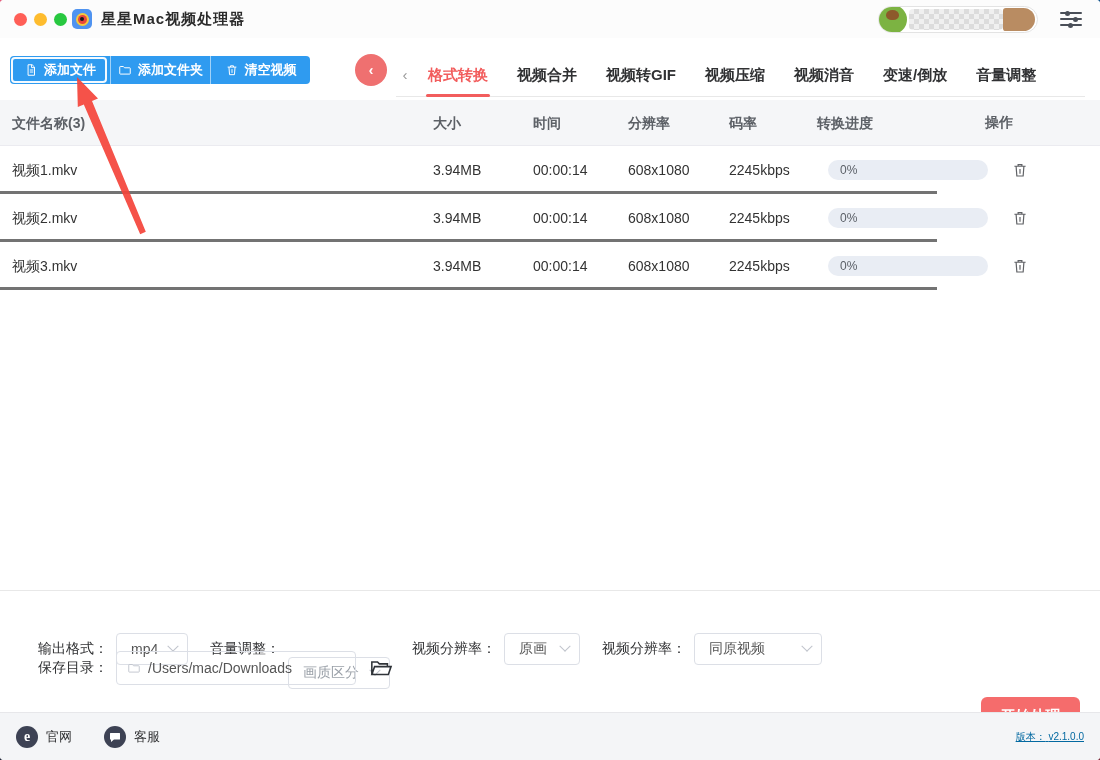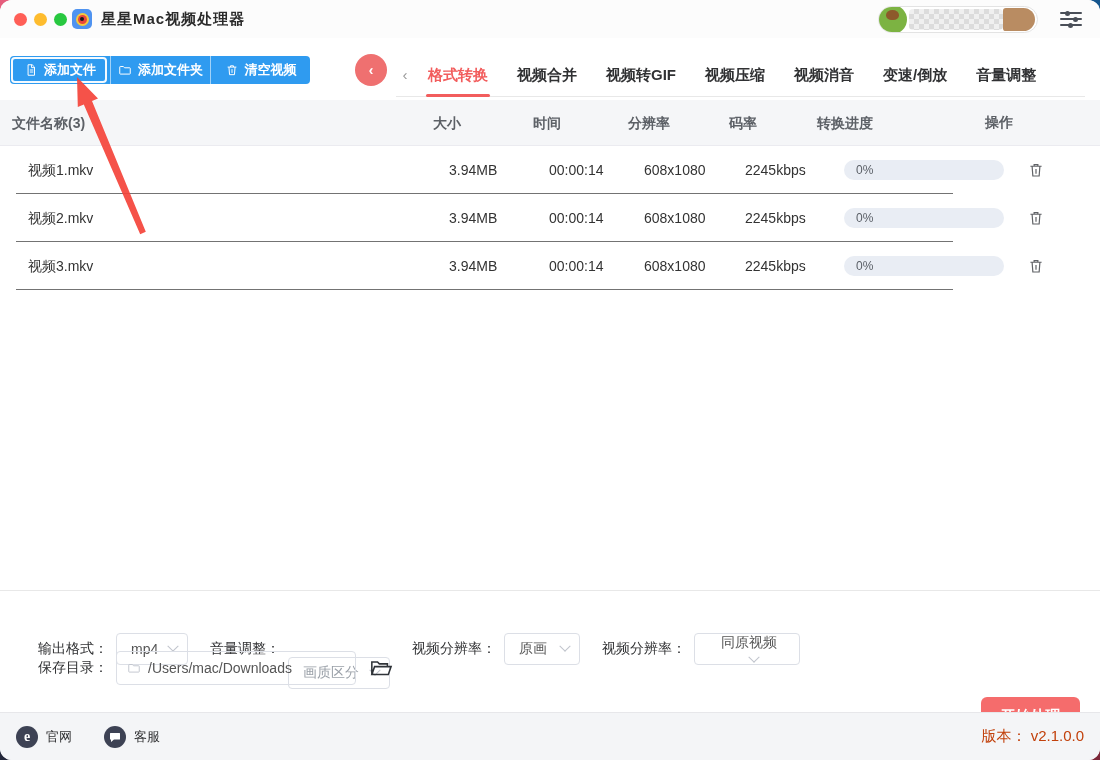--- a/index.html
+++ b/index.html
@@ -7,21 +7,21 @@
     font-family:"Liberation Sans","DejaVu Sans",sans-serif; }
   body { position:relative; }
 
   
   .bg-quad { position:absolute; width:50%; height:50%; }
   .bg-tl { left:0; top:0; background:#e55d7c; }
   .bg-tr { right:0; top:0; background:#15568e; }
   .bg-bl { left:0; bottom:0; background:#23273a; }
   .bg-br { right:0; bottom:0; background:#7c2738; }
 
-  .window { position:absolute; inset:0; background:#fff; border-radius:12px; overflow:hidden; }
+  .window { position:absolute; inset:0; background:#fff; border-radius:4px; overflow:hidden; }
 
   
   .titlebar { position:absolute; left:0; top:0; width:100%; height:38px; background:#fcfcfc; }
   .traffic { position:absolute; left:14px; top:13px; display:flex; gap:7px; }
   .dot { width:13px; height:13px; border-radius:50%; }
   .dot.red{ background:#ff5f57; } .dot.yellow{ background:#febc2e; } .dot.green{ background:#28c840; }
   .appicon { position:absolute; left:72px; top:9px; width:20px; height:20px; border-radius:5px;
     background:#4f93f0; display:flex; align-items:center; justify-content:center; }
   .appicon .ring { width:13px; height:13px; border-radius:50%; background:#f6c93d;
     display:flex; align-items:center; justify-content:center; }
@@ -69,22 +69,22 @@
     cursor:pointer; position:relative; white-space:nowrap; }
   .tab.active { color:#f25d5d; }
   .tab.active::after { content:""; position:absolute; left:-2px; right:-2px; bottom:0;
     height:3px; background:#f25d5d; border-radius:2px; }
 
   
   .thead { position:absolute; left:0; top:100px; width:1100px; height:46px;
     background:#f5f6f8; border-bottom:1px solid #ebebf0; }
   .thead .cell { position:absolute; top:0; height:46px; line-height:46px;
     font-size:14px; font-weight:700; color:#5c6066; }
-  .trow { position:absolute; left:16px; width:937px; height:48px; background:#fff;
-    border-bottom:1px solid #737373; }
+  .trow { position:absolute; left:0; width:937px; height:48px; background:#fff;
+    border-bottom:3px solid #737373; }
   .trow .cell { position:absolute; top:0; height:48px; line-height:48px; font-size:14px; color:#333; }
   .c-name{ left:12px; } .c-size{ left:433px; } .c-time{ left:533px; }
   .c-res{ left:628px; } .c-rate{ left:729px; } .c-prog-h{ left:817px; } .c-act{ left:985px;font-family:Liberation Serif, serif; }
   .progress { position:absolute; left:828px; top:14px; width:160px; height:20px;
     border-radius:10px; background:#e9edf4; }
   .progress span { display:block; margin-left:12px; line-height:20px; font-size:12px; color:#5a5f66; }
   .trash-btn { position:absolute; left:1011px; top:15px; width:18px; height:18px; cursor:pointer; }
   .trash-btn svg { width:18px; height:18px; stroke:#606266; fill:none; stroke-width:1.6; }
 
   
@@ -114,21 +114,21 @@
 
   
   .footer { position:absolute; left:0; top:712px; width:1100px; height:48px;
     background:#f4f5f7; border-top:1px solid #e7e7ea; display:flex; align-items:center; padding:0 16px; }
   .flink { display:flex; align-items:center; gap:8px; margin-right:32px; cursor:pointer; }
   .fcircle { width:22px; height:22px; border-radius:50%; background:#3d4254; color:#fff;
     display:flex; align-items:center; justify-content:center; }
   .fcircle .e { font-size:14px; font-weight:700; font-family:"Liberation Serif",serif; line-height:1; }
   .fcircle svg { width:12px; height:12px; fill:#fff; }
   .flink span.txt { font-size:13px; color:#303133; }
-  .fversion { margin-left:auto; font-size:15px; color:#c2410c; }
+  .fversion { margin-left:auto; font-size:10px; color:#0369a1;text-decoration:underline; }
 </style>
 </head>
 <body>
 
 <div class="bg-quad bg-tl"></div>
 <div class="bg-quad bg-tr"></div>
 <div class="bg-quad bg-bl"></div>
 <div class="bg-quad bg-br"></div>
 
 <div class="window">
@@ -268,21 +268,21 @@
       <div class="sel placeholder" style="width:102px;margin-top:48px;">
         <span>画质区分</span>
         <i class="chev"></i>
       </div>
       <span class="plabel">视频分辨率：</span>
       <div class="sel" style="width:76px;">
         <span>原画</span>
         <i class="chev"></i>
       </div>
       <span class="plabel">视频分辨率：</span>
-      <div class="sel" style="width:106px;flex-direction:column;">
+      <div class="sel" style="width:128px;">
         <span>同原视频</span>
         <i class="chev"></i>
       </div>
     </div>
 
     <div class="prow2">
       <span class="plabel">保存目录：</span>
       <div class="path-input">
         <svg viewBox="0 0 24 24">
           <path d="M3 7a1 1 0 0 1 1-1h5.2l2 2.2H20a1 1 0 0 1 1 1V18a1 1 0 0 1-1 1H4a1 1 0 0 1-1-1z"></path>

